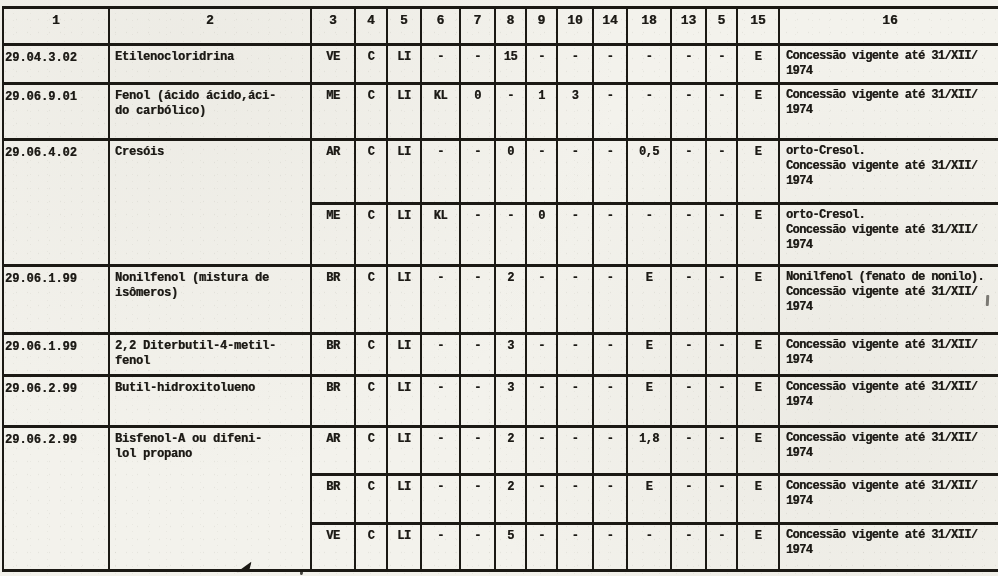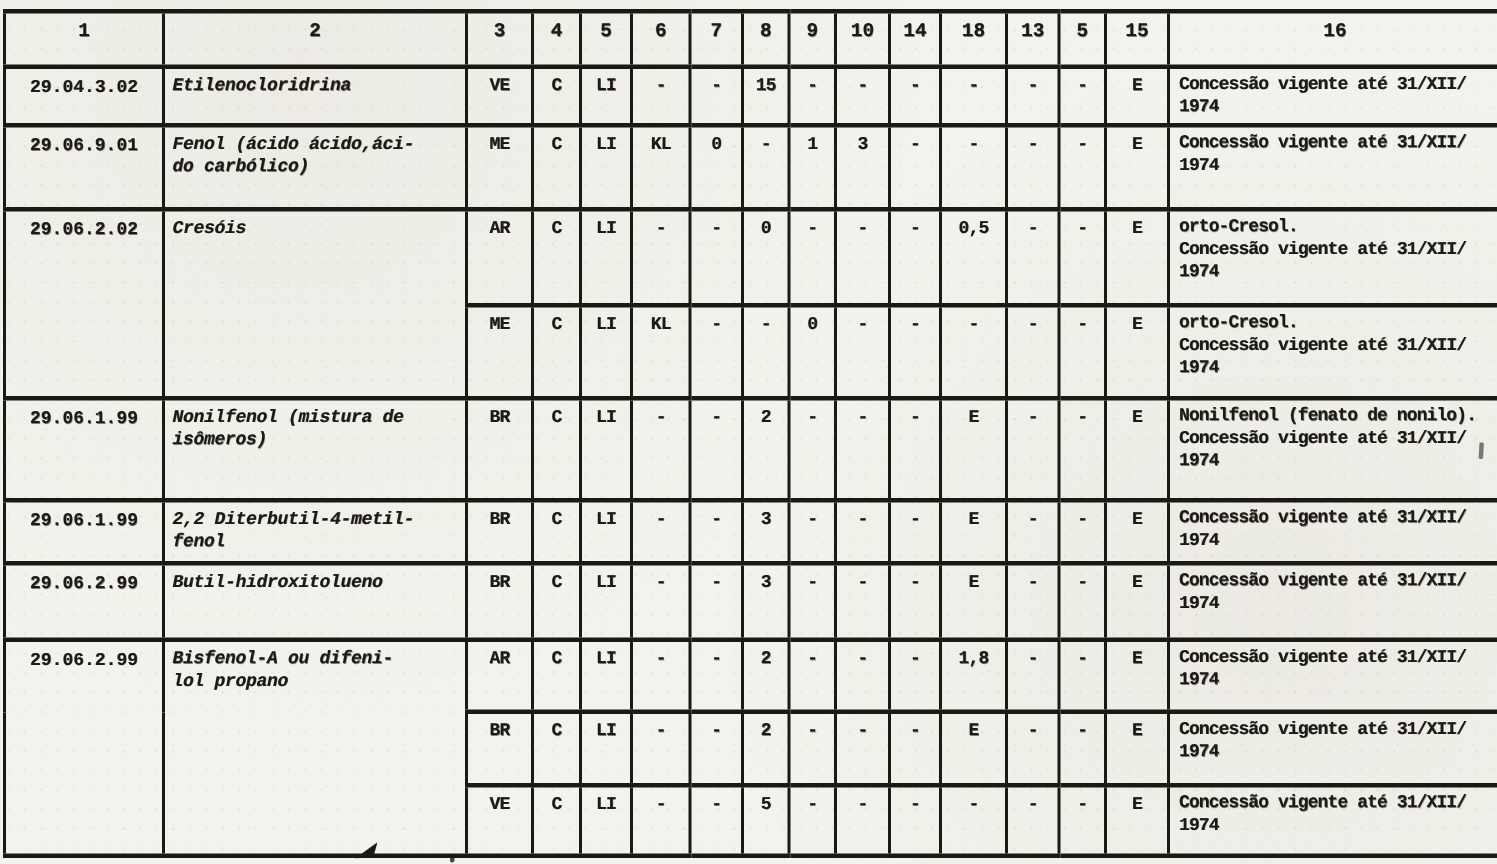--- a/index.html
+++ b/index.html
@@ -29,22 +29,22 @@
     border-top:3px solid #1b1914;
     border-bottom:3px solid #1b1914;
     vertical-align:top;
     overflow:hidden;
     text-shadow:0.4px 0.4px 0 rgba(30,27,20,0.55), -0.2px 0 0 rgba(30,27,20,0.25);
   }
   .doc th{
     font-size:13px;text-align:center;padding:4px 0 0 0;height:30px;
     font-weight:700;
   }
-  td.code{font-size:12px;text-align:center;padding-top:5px;margin-top:14px;}
-  td.prod{font-size:12px;padding:4px 2px 0 5px;white-space:pre-line;line-height:15px;letter-spacing:-0.2px;font-style:italic;}
+  td.code{font-size:12px;padding-top:5px;margin-top:14px;}
+  td.prod{font-size:12px;padding:4px 2px 0 5px;white-space:pre-line;line-height:15px;letter-spacing:-0.2px;}
   td.v{font-size:12px;text-align:center;padding-top:4px;letter-spacing:-0.5px;}
   td.note{font-size:12px;padding:3px 2px 0 6px;white-space:pre-line;line-height:15px;letter-spacing:-0.6px;}
   .ink-arrow{
     position:absolute;left:236px;top:562px;width:16px;height:10px;
     background:#1b1914;
     clip-path:polygon(0 100%, 100% 0, 78% 100%);
     transform:rotate(-4deg);
   }
   .ink-dot{
     position:absolute;left:300px;top:571px;width:3px;height:4px;border-radius:50% 50% 60% 40%;
@@ -135,21 +135,21 @@
       <td class="v">-</td>
       <td class="v">-</td>
       <td class="v">-</td>
       <td class="v">-</td>
       <td class="v">E</td>
       <td class="note">Concessão vigente até 31/XII/
 1974</td>
     </tr>
 
     <tr style="height:64px">
-      <td class="code" rowspan="2">29.06.2.02</td>
+      <td class="code" rowspan="2">29.06.4.02</td>
       <td class="prod" rowspan="2">Cresóis</td>
       <td class="v">AR</td>
       <td class="v">C</td>
       <td class="v">LI</td>
       <td class="v">-</td>
       <td class="v">-</td>
       <td class="v">0</td>
       <td class="v">-</td>
       <td class="v">-</td>
       <td class="v">-</td>

